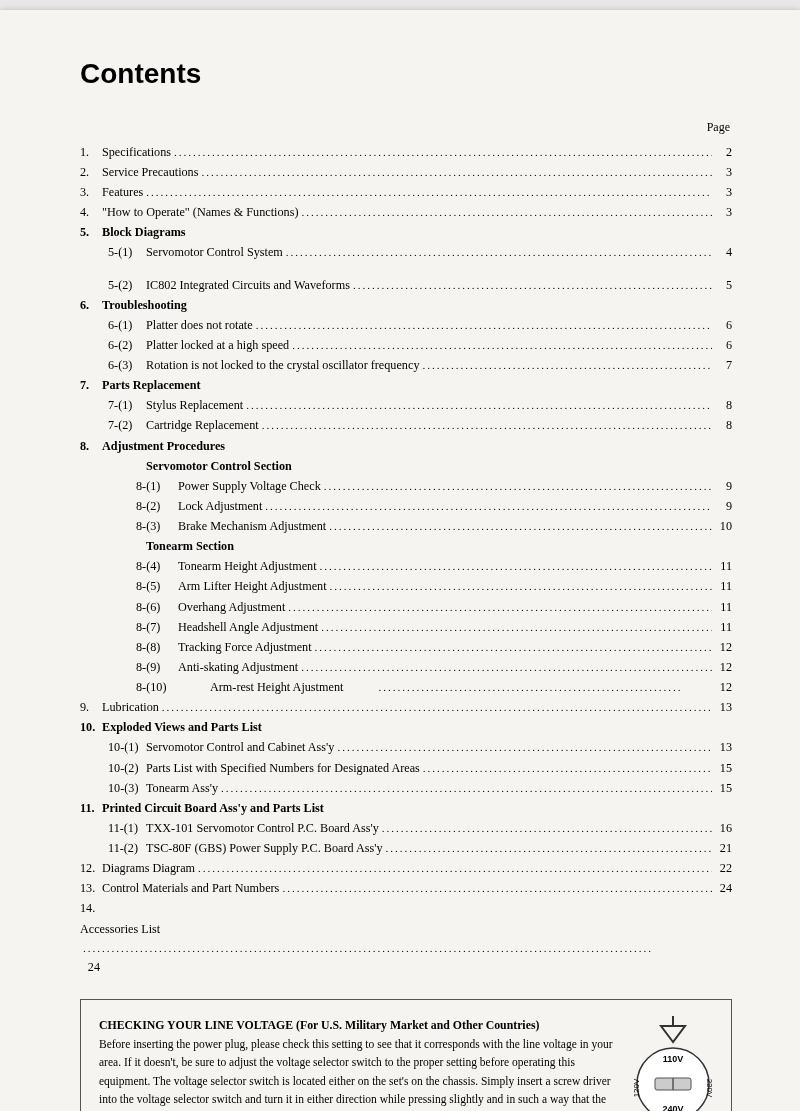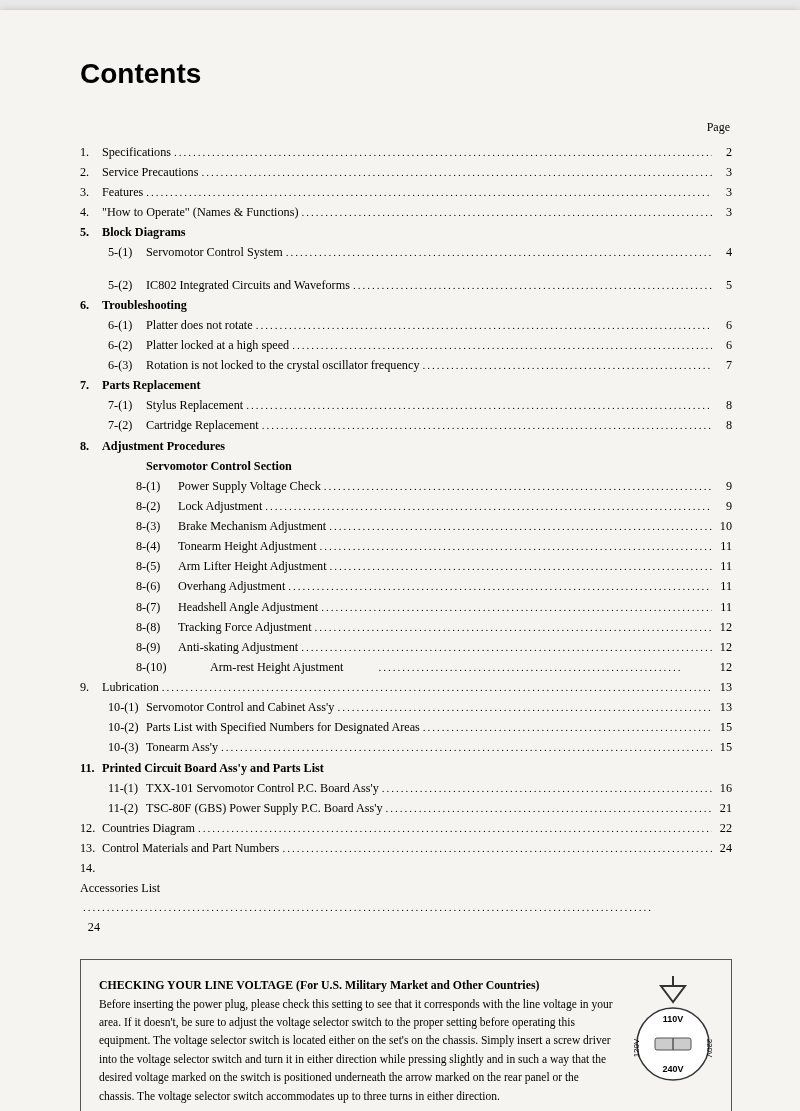--- a/index.html
+++ b/index.html
@@ -177,20 +177,24 @@
         <span style="flex-shrink:0;white-space:nowrap;font-weight:normal;">Lock Adjustment</span>
         <span style="flex:1;overflow:hidden;white-space:nowrap;padding:0 3px;letter-spacing:2px;font-size:11px;">........................................................................................................................</span>
         <span style="flex-shrink:0;min-width:20px;text-align:right;font-weight:normal;">9</span>
       </div>
         <div class="toc-row" style="padding-left: 56px;">
         <span style="min-width:42px;flex-shrink:0;font-weight:normal;">8-(3)</span>
         <span style="flex-shrink:0;white-space:nowrap;font-weight:normal;">Brake Mechanism Adjustment</span>
         <span style="flex:1;overflow:hidden;white-space:nowrap;padding:0 3px;letter-spacing:2px;font-size:11px;">........................................................................................................................</span>
         <span style="flex-shrink:0;min-width:20px;text-align:right;font-weight:normal;">10</span>
       </div>
+        <div class="toc-row" style="padding-left: 28px;">
+        <span style="min-width:38px;flex-shrink:0;font-weight:bold;"></span>
+        <span style="flex-shrink:0;white-space:nowrap;font-weight:bold;">Tonearm Section</span>
+      </div>
         <div class="toc-row" style="padding-left: 56px;">
         <span style="min-width:42px;flex-shrink:0;font-weight:normal;">8-(4)</span>
         <span style="flex-shrink:0;white-space:nowrap;font-weight:normal;">Tonearm Height Adjustment</span>
         <span style="flex:1;overflow:hidden;white-space:nowrap;padding:0 3px;letter-spacing:2px;font-size:11px;">........................................................................................................................</span>
         <span style="flex-shrink:0;min-width:20px;text-align:right;font-weight:normal;">11</span>
       </div>
         <div class="toc-row" style="padding-left: 56px;">
         <span style="min-width:42px;flex-shrink:0;font-weight:normal;">8-(5)</span>
         <span style="flex-shrink:0;white-space:nowrap;font-weight:normal;">Arm Lifter Height Adjustment</span>
         <span style="flex:1;overflow:hidden;white-space:nowrap;padding:0 3px;letter-spacing:2px;font-size:11px;">........................................................................................................................</span>
@@ -225,20 +229,24 @@
         <span style="flex-shrink:0;white-space:nowrap;font-weight:normal;">Arm-rest Height Ajustment</span>
         <span style="flex:1;overflow:hidden;white-space:nowrap;padding:0 3px;letter-spacing:2px;font-size:11px;">........................................................................................................................</span>
         <span style="flex-shrink:0;min-width:20px;text-align:right;font-weight:normal;">12</span>
       </div>
         <div class="toc-row" style="padding-left: 0px;">
         <span style="min-width:22px;flex-shrink:0;font-weight:normal;">9.</span>
         <span style="flex-shrink:0;white-space:nowrap;font-weight:normal;">Lubrication</span>
         <span style="flex:1;overflow:hidden;white-space:nowrap;padding:0 3px;letter-spacing:2px;font-size:11px;">........................................................................................................................</span>
         <span style="flex-shrink:0;min-width:20px;text-align:right;font-weight:normal;">13</span>
       </div>
+        <div class="toc-row" style="padding-left: 0px;">
+        <span style="min-width:22px;flex-shrink:0;font-weight:bold;">10.</span>
+        <span style="flex-shrink:0;white-space:nowrap;font-weight:bold;">Exploded Views and Parts List</span>
+      </div>
         <div class="toc-row" style="padding-left: 28px;">
         <span style="min-width:38px;flex-shrink:0;font-weight:normal;">10-(1)</span>
         <span style="flex-shrink:0;white-space:nowrap;font-weight:normal;">Servomotor Control and Cabinet Ass'y</span>
         <span style="flex:1;overflow:hidden;white-space:nowrap;padding:0 3px;letter-spacing:2px;font-size:11px;">........................................................................................................................</span>
         <span style="flex-shrink:0;min-width:20px;text-align:right;font-weight:normal;">13</span>
       </div>
         <div class="toc-row" style="padding-left: 28px;">
         <span style="min-width:38px;flex-shrink:0;font-weight:normal;">10-(2)</span>
         <span style="flex-shrink:0;white-space:nowrap;font-weight:normal;">Parts List with Specified Numbers for Designated Areas</span>
         <span style="flex:1;overflow:hidden;white-space:nowrap;padding:0 3px;letter-spacing:2px;font-size:11px;">........................................................................................................................</span>
@@ -261,21 +269,21 @@
         <span style="flex-shrink:0;min-width:20px;text-align:right;font-weight:normal;">16</span>
       </div>
         <div class="toc-row" style="padding-left: 28px;">
         <span style="min-width:38px;flex-shrink:0;font-weight:normal;">11-(2)</span>
         <span style="flex-shrink:0;white-space:nowrap;font-weight:normal;">TSC-80F (GBS) Power Supply P.C. Board Ass'y</span>
         <span style="flex:1;overflow:hidden;white-space:nowrap;padding:0 3px;letter-spacing:2px;font-size:11px;">........................................................................................................................</span>
         <span style="flex-shrink:0;min-width:20px;text-align:right;font-weight:normal;">21</span>
       </div>
         <div class="toc-row" style="padding-left: 0px;">
         <span style="min-width:22px;flex-shrink:0;font-weight:normal;">12.</span>
-        <span style="flex-shrink:0;white-space:nowrap;font-weight:normal;">Countries Diagram</span>
+        <span style="flex-shrink:0;white-space:nowrap;font-weight:normal;">Diagrams Diagram</span>
         <span style="flex:1;overflow:hidden;white-space:nowrap;padding:0 3px;letter-spacing:2px;font-size:11px;">........................................................................................................................</span>
         <span style="flex-shrink:0;min-width:20px;text-align:right;font-weight:normal;">22</span>
       </div>
         <div class="toc-row" style="padding-left: 0px;">
         <span style="min-width:22px;flex-shrink:0;font-weight:normal;">13.</span>
         <span style="flex-shrink:0;white-space:nowrap;font-weight:normal;">Control Materials and Part Numbers</span>
         <span style="flex:1;overflow:hidden;white-space:nowrap;padding:0 3px;letter-spacing:2px;font-size:11px;">........................................................................................................................</span>
         <span style="flex-shrink:0;min-width:20px;text-align:right;font-weight:normal;">24</span>
       </div>
         <div class="toc-row" style="padding-left: 0px; flex-direction: column;">

